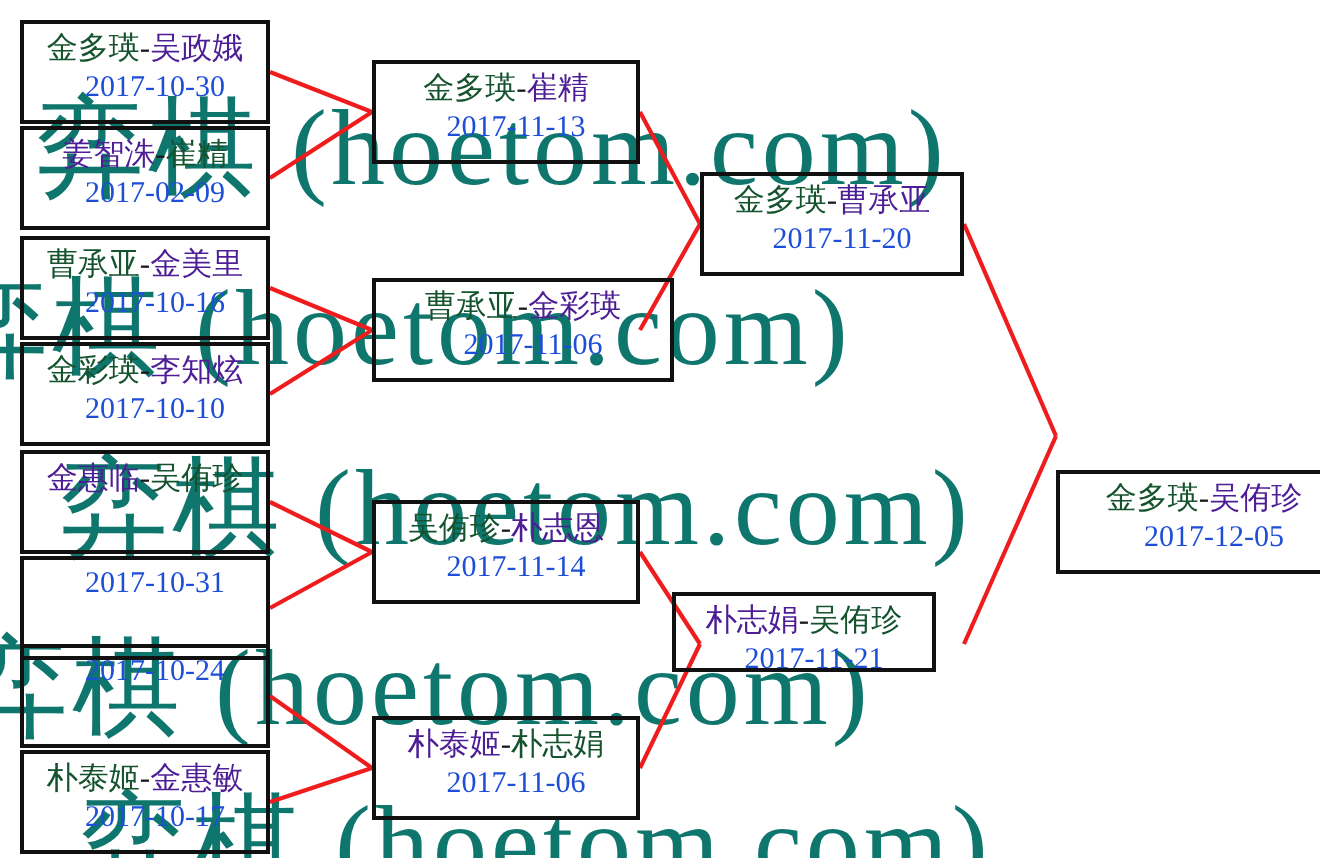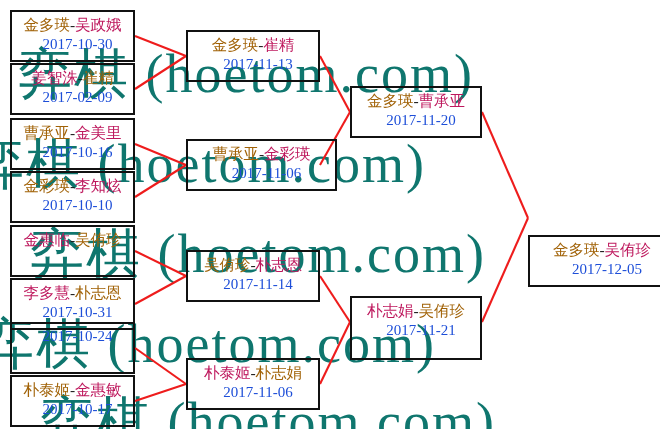--- a/index.html
+++ b/index.html
@@ -59,22 +59,22 @@
     z-index:2;
     text-align:center;
     padding-top:3px;
   }
   .players{
     font-size:15.5px;
     line-height:20px;
     white-space:nowrap;
     color:#1a1a1a;
   }
-  .players .w{color:#a16207;}
-  .players .l{color:#be185d;font-family:Liberation Serif, serif;}
+  .players .w{color:#14532d;}
+  .players .l{color:#4c1d95;font-family:Liberation Serif, serif;}
   .players .sep{color:#1a1a1a;}
   .date{
     font-size:15px;
     line-height:19px;
     letter-spacing:0px;
     color:#1d4ed8;
     font-family:"Liberation Serif","DejaVu Serif",serif;
     padding-left:10px;
   }
 </style>
@@ -122,21 +122,20 @@
         <div class="date">2017-10-16</div>
       </div>
       <div class="match" style="left: 10px; top: 171px; width: 125px; height: 52px;">
         <div class="players"><span class="w">金彩瑛</span><span class="sep">-</span><span class="l">李知炫</span></div>
         <div class="date">2017-10-10</div>
       </div>
       <div class="match" style="left: 10px; top: 225px; width: 125px; height: 52px;">
         <div class="players"><span class="l">金惠临</span><span class="sep">-</span><span class="w">吴侑珍</span></div>
       </div>
       <div class="match" style="left: 10px; top: 278px; width: 125px; height: 52px;">
-        <div class="players"><span class="l">李多慧</span><span class="sep">-</span><span class="w">朴志恩</span></div>
         <div class="date">2017-10-31</div>
       </div>
       <div class="match" style="left: 10px; top: 322px; width: 125px; height: 52px;">
         <div class="date">2017-10-24</div>
       </div>
       <div class="match" style="left: 10px; top: 375px; width: 125px; height: 52px;">
         <div class="players"><span class="w">朴泰姬</span><span class="sep">-</span><span class="l">金惠敏</span></div>
         <div class="date">2017-10-17</div>
       </div>
       <div class="match" style="left: 186px; top: 30px; width: 134px; height: 52px;">
@@ -152,21 +151,21 @@
         <div class="date">2017-11-14</div>
       </div>
       <div class="match" style="left: 186px; top: 358px; width: 134px; height: 52px;">
         <div class="players"><span class="l">朴泰姬</span><span class="sep">-</span><span class="w">朴志娟</span></div>
         <div class="date">2017-11-06</div>
       </div>
       <div class="match" style="left: 350px; top: 86px; width: 132px; height: 52px;">
         <div class="players"><span class="w">金多瑛</span><span class="sep">-</span><span class="l">曹承亚</span></div>
         <div class="date">2017-11-20</div>
       </div>
-      <div class="match" style="left: 350px; top: 296px; width: 132px; height: 64px;">
+      <div class="match" style="left: 336px; top: 296px; width: 132px; height: 40px;">
         <div class="players"><span class="l">朴志娟</span><span class="sep">-</span><span class="w">吴侑珍</span></div>
         <div class="date">2017-11-21</div>
       </div>
       <div class="match" style="left: 528px; top: 192px; width: 148px; height: 52px; margin-top: 43px;">
         <div class="players"><span class="w">金多瑛</span><span class="sep">-</span><span class="l">吴侑珍</span></div>
         <div class="date">2017-12-05</div>
       </div>
     </div>
 </div>
 

